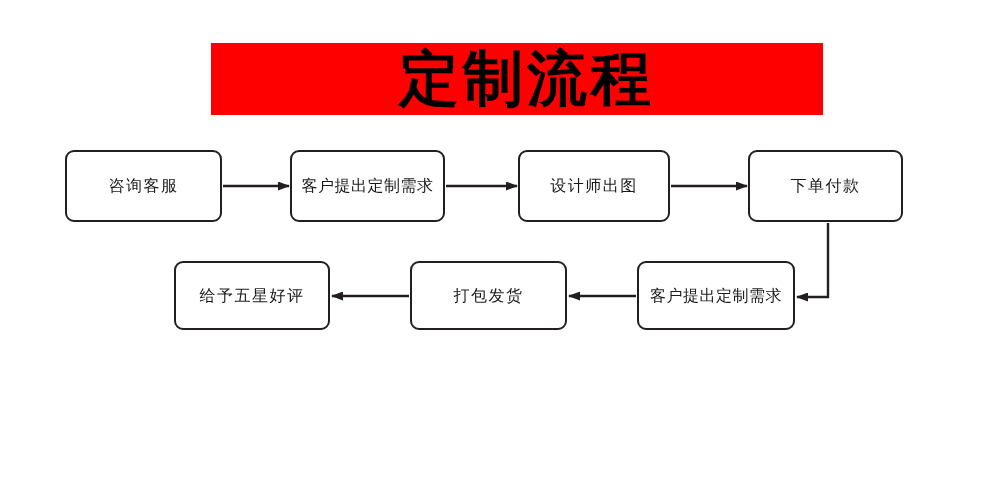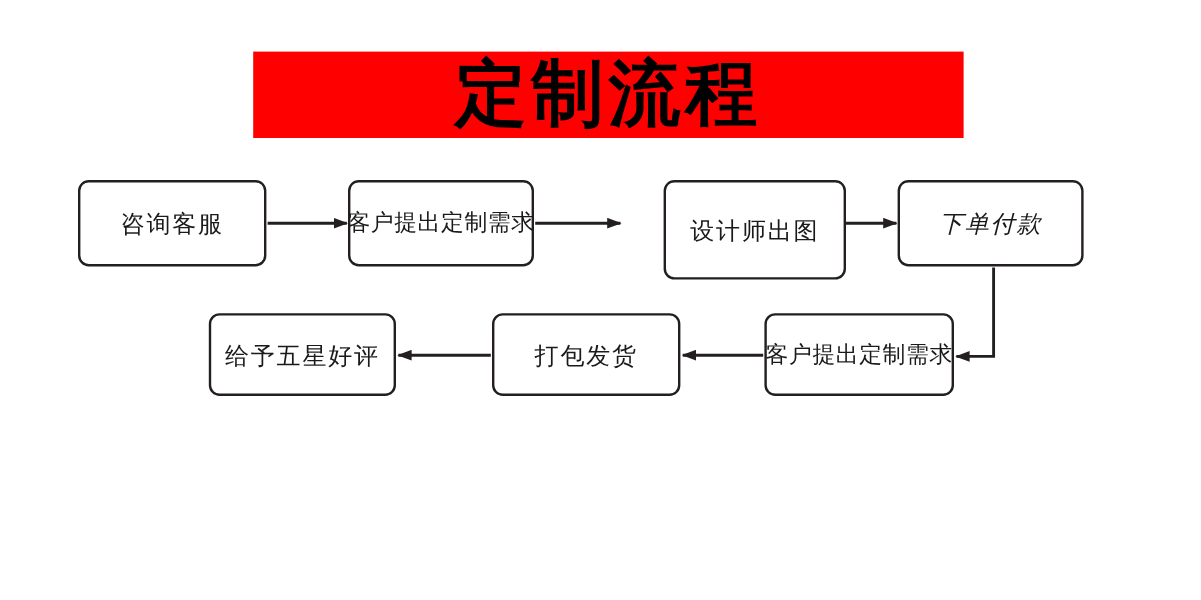--- a/index.html
+++ b/index.html
@@ -23,20 +23,21 @@
   .banner {
     position: absolute;
     left: 211px;
     top: 43px;
     width: 592px;
     height: 72px;
     background: #ff0000;
     display: flex;
     align-items: center;
     justify-content: center;
+    padding-left: 20px;
   }
   .banner-title {
     font-family: "DejaVu Serif", "Liberation Serif", serif;
     font-size: 60px;
     line-height: 64px;
     font-weight: 700;
     color: #000000;
     letter-spacing: 4px;
     white-space: nowrap;
     transform: translateY(-1px);
@@ -49,36 +50,36 @@
     border: 2px solid #231f20;
     border-radius: 9px;
     background: #ffffff;
     display: flex;
     align-items: center;
     justify-content: center;
     text-align: center;
   }
   .node-label {
     font-family: "DejaVu Serif", "Liberation Serif", serif;
-    font-size: 20px;
+    font-size: 16px;
     line-height: 20px;
     color: #1a1a1a;
     letter-spacing: 1.5px;
     white-space: nowrap;
   }
   .node-label.tight {
     letter-spacing: 0.5px;
-    font-size: 19px;
+    font-size: 16px;
   }
 
   
   #node-1 { left: 65px;  top: 150px; width: 157px; height: 72px; }
   #node-2 { left: 290px; top: 150px; width: 155px; height: 72px; }
-  #node-3 { left: 518px; top: 150px; width: 152px; height: 83px; margin-left: 35px; }
-  #node-4 { left: 748px; top: 150px; width: 155px; height: 72px; font-style: italic; }
+  #node-3 { left: 518px; top: 150px; width: 152px; height: 72px; }
+  #node-4 { left: 748px; top: 150px; width: 155px; height: 72px; }
   #node-5 { left: 637px; top: 261px; width: 158px; height: 69px; }
   #node-6 { left: 410px; top: 261px; width: 157px; height: 69px; }
   #node-7 { left: 174px; top: 261px; width: 156px; height: 69px; }
 
   
   .connector {
     position: absolute;
     left: 0;
     top: 0;
     width: 1001px;

